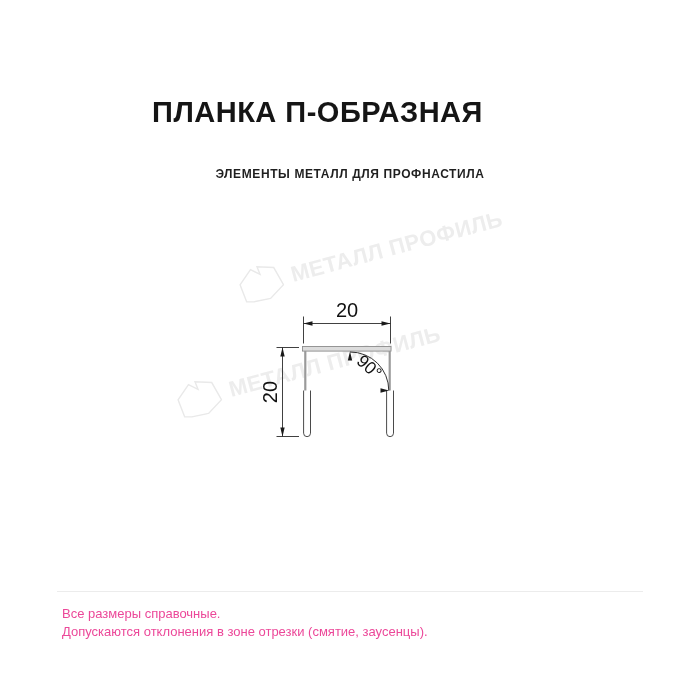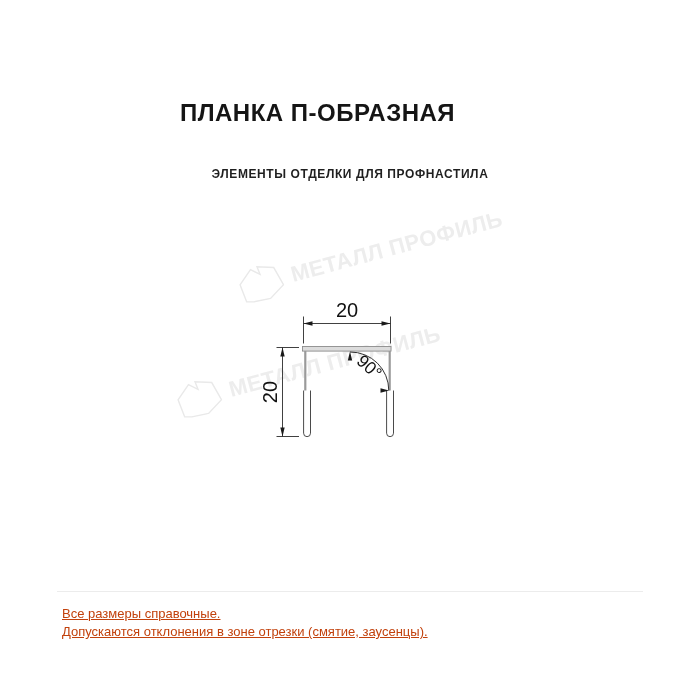--- a/index.html
+++ b/index.html
@@ -3,53 +3,53 @@
 <meta charset="utf-8">
 <style>
   html,body{margin:0;padding:0;background:#fff;}
   .page{
     position:relative;width:700px;height:700px;background:#ffffff;overflow:hidden;
     font-family:"Liberation Sans","DejaVu Sans",sans-serif;
   }
   
   .title{
     position:absolute;left:0;top:98px;width:635px;text-align:center;
-    font-weight:bold;font-size:24px;line-height:29px;letter-spacing:0.5px;color:#151515;
+    font-weight:bold;font-size:29px;line-height:29px;letter-spacing:0.5px;color:#151515;
   }
   .subtitle{
     position:absolute;left:0;top:167px;width:700px;text-align:center;
     font-weight:bold;font-size:12px;letter-spacing:0.6px;color:#1f1f1f;
   }
   
   .wm{
     position:absolute;display:flex;align-items:center;gap:9px;white-space:nowrap;
     transform:rotate(-15deg);transform-origin:left center;pointer-events:none;
   }
   .wm .wm-text{
     font-weight:bold;font-size:22px;letter-spacing:0.5px;color:#ededed;
   }
   .wm1{left:240px;top:270px;}
   .wm2{left:178px;top:385px;}
   
   .drawing{position:absolute;left:240px;top:290px;width:185px;height:160px;}
   
   .divider{position:absolute;left:57px;top:591px;width:586px;height:1px;background:#ececec;}
-  .note{position:absolute;left:62px;font-size:13px;color:#c2410c;text-decoration:underline;}
+  .note{position:absolute;left:62px;font-size:13px;color:#ec4899;}
   .note1{top:606px;}
   .note2{top:624px;}
 </style>
 </head>
 <body>
 
 <div class="page">
 
   <div class="title">
     <div>ПЛАНКА П-ОБРАЗНАЯ</div>
   </div>
-  <div class="subtitle">ЭЛЕМЕНТЫ ОТДЕЛКИ ДЛЯ ПРОФНАСТИЛА</div>
+  <div class="subtitle">ЭЛЕМЕНТЫ МЕТАЛЛ ДЛЯ ПРОФНАСТИЛА</div>
 
   <div class="wm wm1">
     <svg width="44" height="37" viewBox="0 0 44 37">
       <path d="M3,33 L1,15 L15,3 L23,10 L22,2 L38,7 L43,26 L27,36 L10,35 Z" fill="none" stroke="#e9e9e9" stroke-width="1.4"></path>
     </svg>
     <span class="wm-text">МЕТАЛЛ ПРОФИЛЬ</span>
   </div>
 
   <div class="wm wm2">
     <svg width="44" height="37" viewBox="0 0 44 37">

